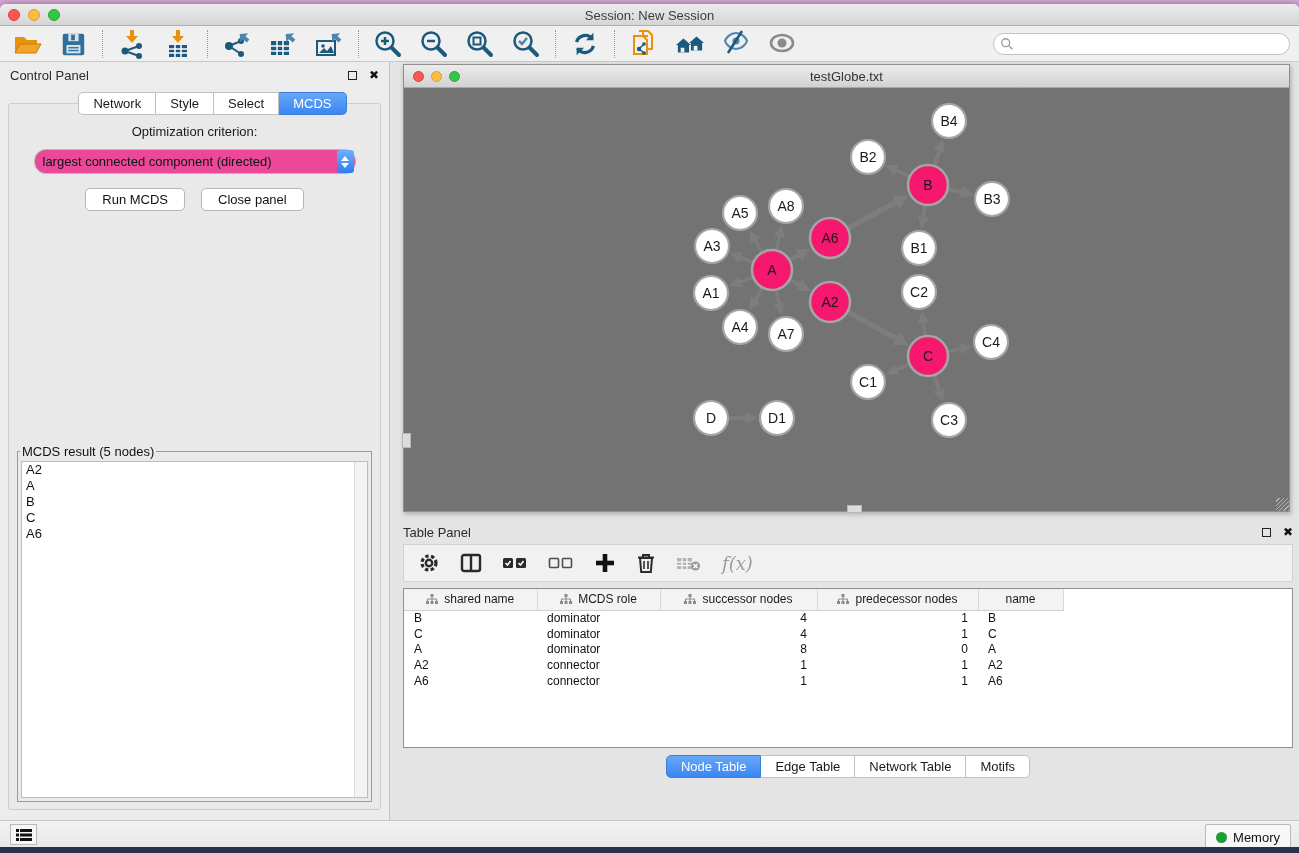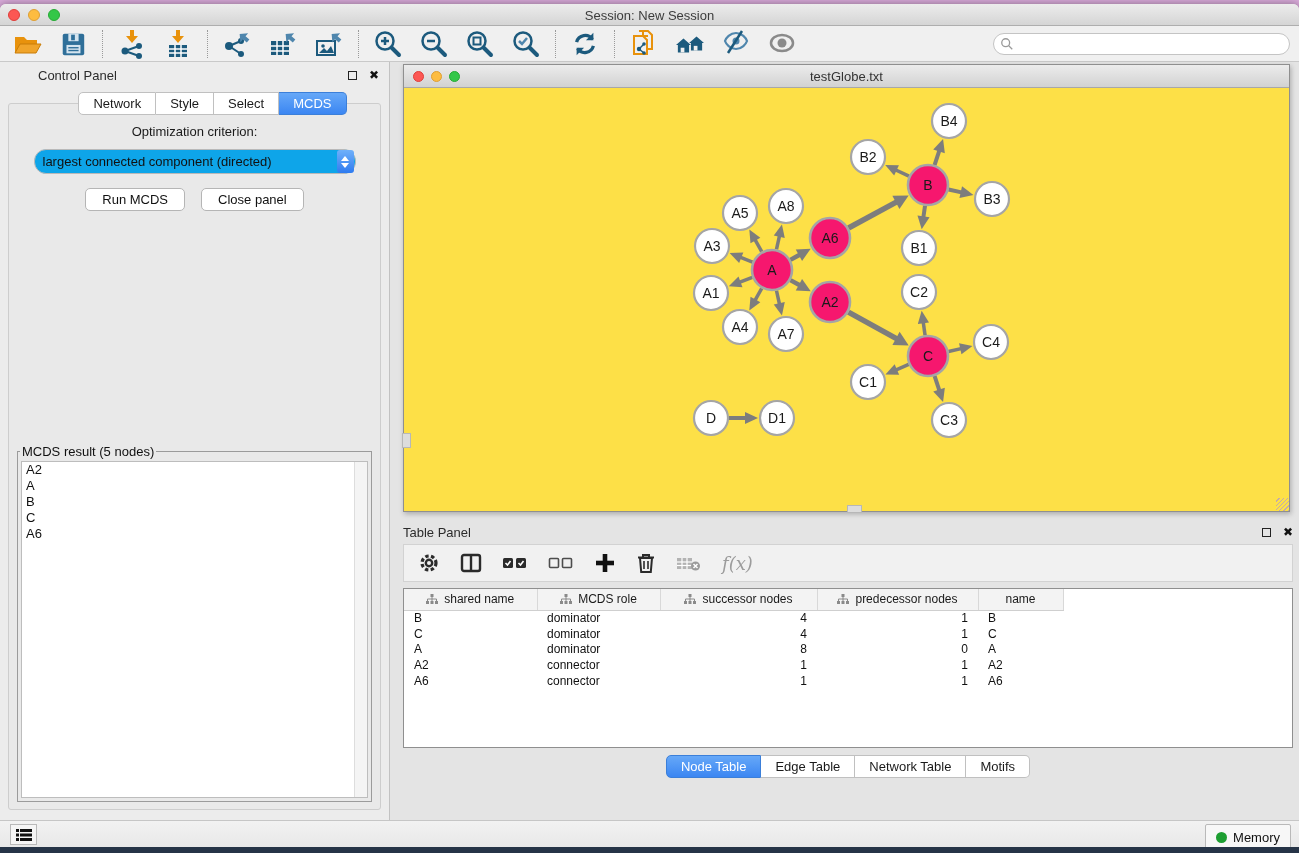--- a/index.html
+++ b/index.html
@@ -31,34 +31,34 @@
     background:#fff; border:1px solid #c4c4c4; border-radius:12px;
     display:flex; align-items:center; padding-left:6px; }
   .search-wrap input { border:none; outline:none; flex:1; font-size:12px; background:transparent; height:18px; }
 
   
   .main { position:absolute; top:58px; left:0; right:0; bottom:27px; }
 
   
   .control-panel { position:absolute; left:0; top:0; width:390px; bottom:0;
     background:#ececec; border-right:1px solid #c2c2c2; }
-  .panel-head { height:26px; display:flex; align-items:center; padding:0 10px;margin-left:28px; }
+  .panel-head { height:26px; display:flex; align-items:center; padding:0 10px; }
   .panel-head .p-title { font-size:13px; color:#2b2b2b; flex:1; }
   .float-box { width:9px; height:9px; border:1.5px solid #222; display:inline-block; margin-right:12px; }
   .close-x { font-size:12px; color:#111; font-weight:bold; line-height:1; }
   .seg-tabs { position:relative; z-index:2; display:flex; justify-content:center; margin-top:4px;padding-left:36px; }
   .seg { font-size:13px; padding:3px 14px; background:#fff; border:1px solid #c0c0c0;
     border-left:none; color:#1a1a1a; }
   .seg:first-child { border-left:1px solid #c0c0c0; border-radius:5px 0 0 5px; }
   .seg:last-child { border-radius:0 5px 5px 0; }
   .seg.active { background:linear-gradient(#66a8f8,#3b86f2); color:#fff; border-color:#3b7fd9; }
   .panel-content { position:absolute; left:8px; right:8px; top:41px; bottom:10px;
     background:#e9e9e9; border:1px solid #cdcdcd; border-radius:3px; }
   .opt-label { text-align:center; margin-top:20px; font-size:13px; color:#1a1a1a; }
-  .criterion { margin:10px auto 0; width:322px; height:25px; background:#0ea5e9;
+  .criterion { margin:10px auto 0; width:322px; height:25px; background:#ec4899;
     border:1px solid #b9b9b9; border-radius:12px; display:flex; align-items:center;gap:16px; }
   .criterion .crit-text { flex:1; font-size:13px; padding-left:8px; color:#111; }
   .spinner { width:17px; height:23px; border-radius:3px; margin-right:1px;
     background:linear-gradient(#6fb0fa,#2e7bf0); display:flex; flex-direction:column;
     align-items:center; justify-content:center; gap:2px; }
   .spinner i { display:block; width:0; height:0; border-left:4px solid transparent; border-right:4px solid transparent; }
   .spinner .up { border-bottom:5px solid #fff; }
   .spinner .dn { border-top:5px solid #fff; }
   .btn-row { display:flex; justify-content:center; gap:16px; margin-top:14px; }
   .mac-btn { font-size:13px; color:#111; background:#fff; border:1px solid #b5b5b5;
@@ -74,21 +74,21 @@
 
   
   .work-area { position:absolute; left:390px; right:0; top:0; bottom:0; background:#e4e4e4; }
   .network-window { position:absolute; left:13px; right:9px; top:2px; height:448px;
     background:#fff; border:1px solid #8f8f8f; box-shadow:1px 2px 5px rgba(0,0,0,.25); }
   .net-titlebar { position:relative; height:23px; background:linear-gradient(#ececec,#d2d2d2);
     border-bottom:1px solid #a8a8a8; }
   .net-titlebar .traffic { top:6px; left:9px; gap:7px; }
   .net-titlebar .tl { width:11px; height:11px; }
   .net-title { position:absolute; width:100%; text-align:center; top:4px; font-size:13px; color:#333; }
-  .net-canvas { position:absolute; left:0; right:0; top:23px; bottom:0; background:#fde047; overflow:hidden; }
+  .net-canvas { position:absolute; left:0; right:0; top:23px; bottom:0; background:#737373; overflow:hidden; }
   .v-handle { position:absolute; left:-2px; top:368px; width:9px; height:15px;
     background:#dcdcdc; border:1px solid #b7b7b7; }
   .h-handle { position:absolute; left:443px; bottom:-2px; width:15px; height:8px;
     background:#dcdcdc; border:1px solid #b7b7b7; }
   .resize-grip { position:absolute; right:0; bottom:0; width:13px; height:13px;
     background:repeating-linear-gradient(135deg, transparent 0 2px, #c2abab 2px 3px); }
 
   
   .table-panel { position:absolute; left:13px; right:6px; top:458px; height:296px; }
   .tp-head { height:24px; display:flex; align-items:center; }

